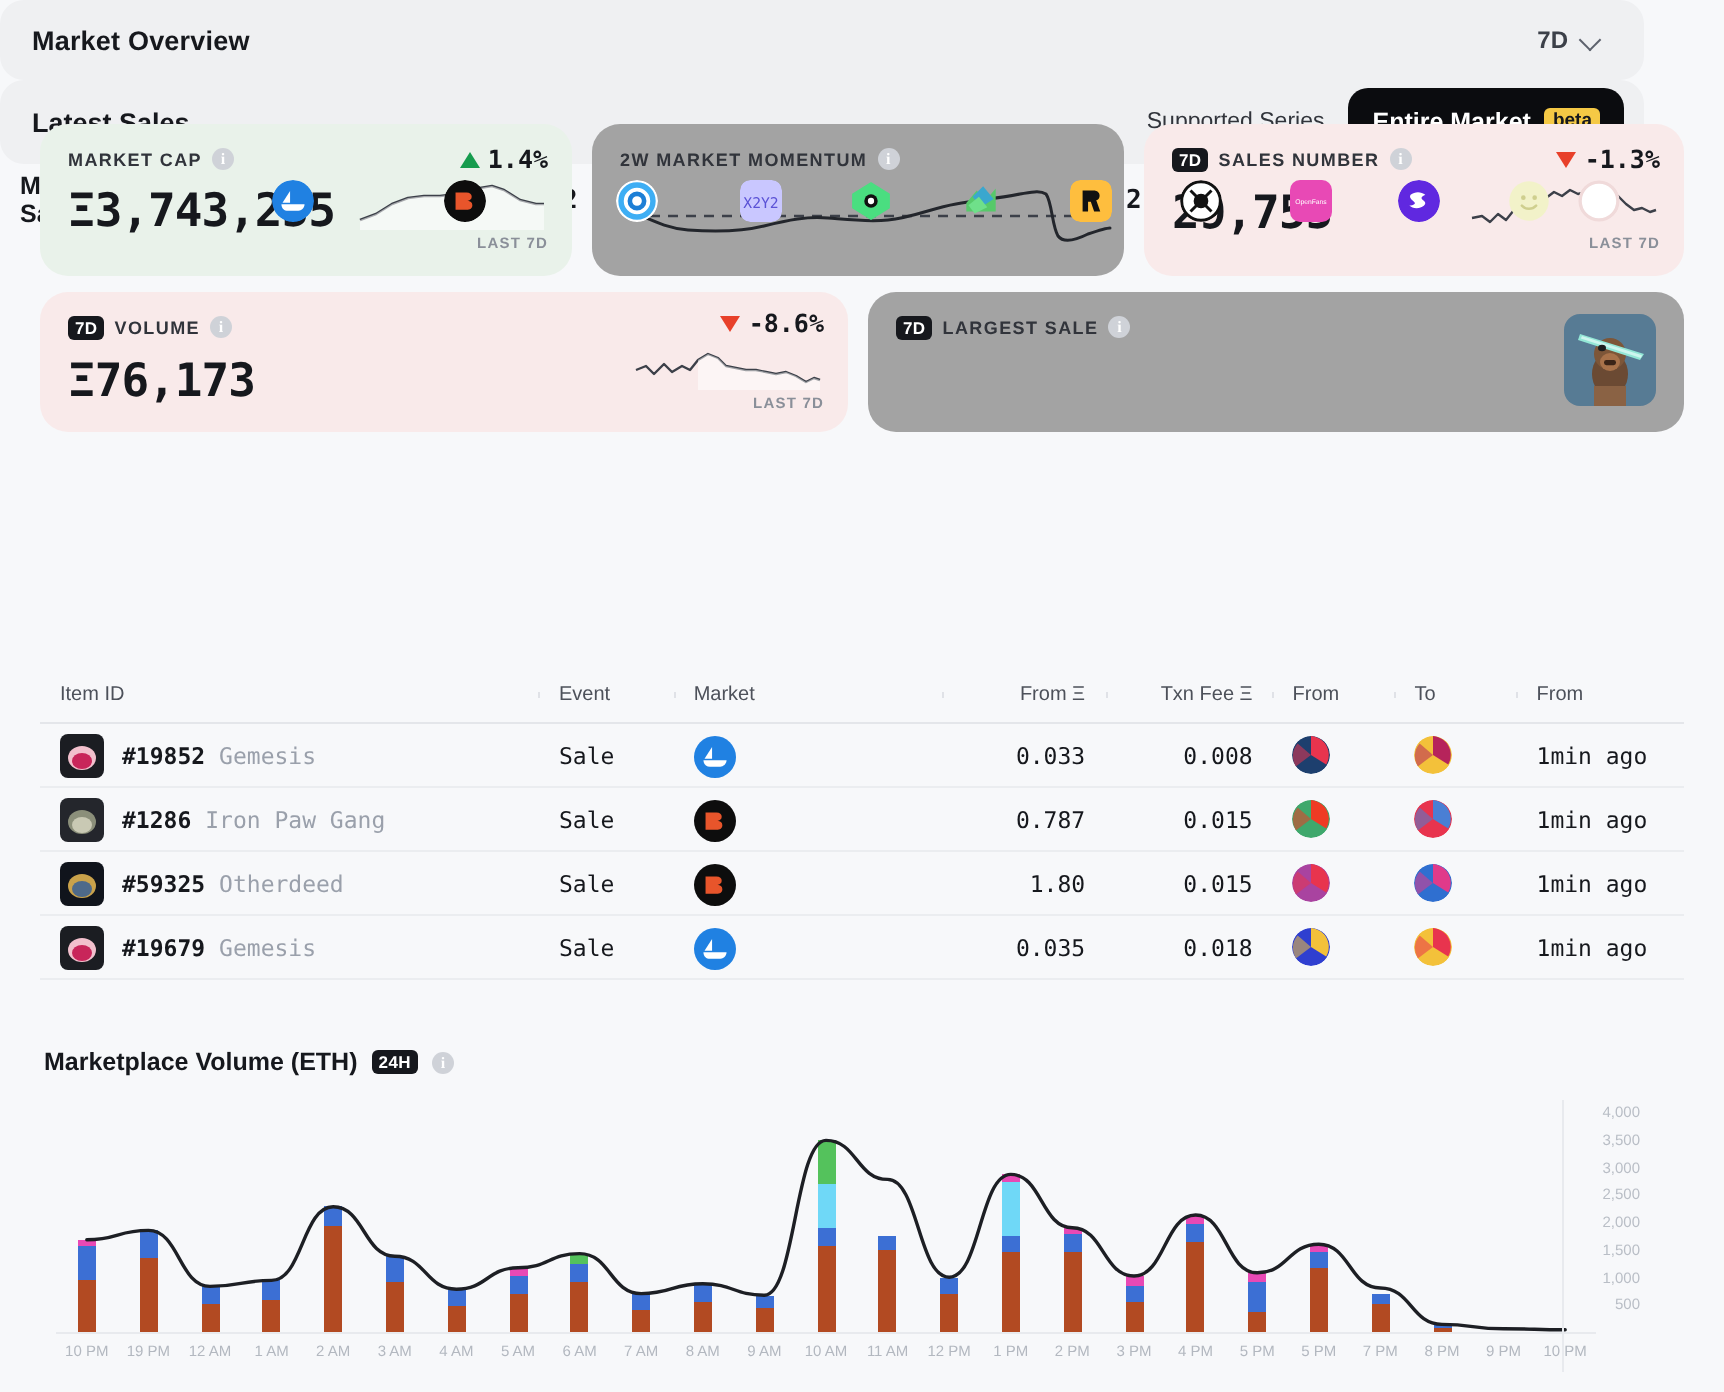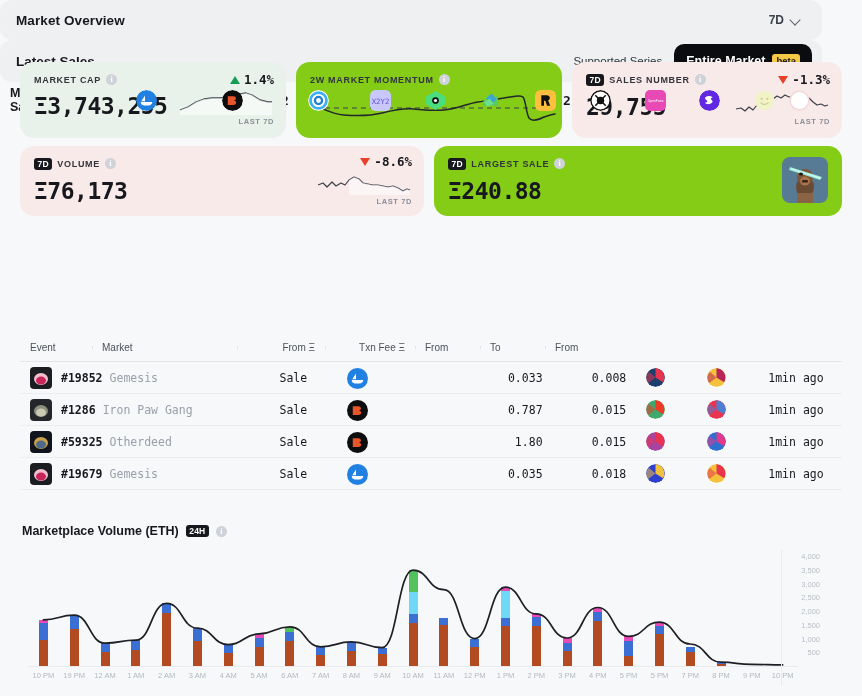--- a/index.html
+++ b/index.html
@@ -57,21 +57,21 @@
   }
   .delta { display: flex; align-items: center; gap: 4px; justify-content: flex-end; }
   .tri-up { width:0;height:0;border-left:5px solid transparent;border-right:5px solid transparent;border-bottom:8px solid #169c4e; }
   .tri-dn { width:0;height:0;border-left:5px solid transparent;border-right:5px solid transparent;border-top:8px solid #e8402a; }
   .delta-txt { font-family:"DejaVu Sans Mono",monospace; font-size:12.5px; font-weight:bold; }
   .delta-up { color:#16181d; }
   .delta-dn { color:#16181d;text-align:center; }
   .last7 { font-size:7.5px; font-weight:bold; letter-spacing:.6px; color:#8a8f99; text-align:right; }
 
   .card-green { background:#e9f2ea; }
-  .card-grey  { background:#84cc16; }
+  .card-grey  { background:#a3a3a3; }
   .card-red   { background:#f9eaea; }
 
   
   .ls-header {
     left: 20px; top: 240px; width: 822px; height: 42px;
     background: #eff0f2; border-radius: 12px;
     display: flex; align-items: center; padding: 0 10px 0 16px;
   }
   .ls-title { font-size: 13.5px; font-weight: bold; color:#16181d; }
   .supported { font-size: 11.5px; color:#31343b; margin-right: 12px; }
@@ -233,21 +233,20 @@
       <div class="last7">LAST 7D</div>
     </div>
   </div>
 
   <div class="card stat card-grey" style="left:434px; top:146px; width:408px; height:70px;">
     <div class="stat-label-row">
       <span class="badge-dark">7D</span>
       <span class="stat-label">LARGEST SALE</span>
       <span class="info-i">i</span>
     </div>
-    <div class="stat-value">Ξ240.88</div>
     <div style="position:absolute; right:14px; top:11px; width:46px; height:46px; border-radius:8px; overflow:hidden;">
       <svg width="46" height="46" viewBox="0 0 46 46">
         <rect width="46" height="46" fill="#577b94"></rect>
         <ellipse cx="23" cy="30" rx="9" ry="11" fill="#6b4a33"></ellipse>
         <ellipse cx="23" cy="20" rx="8" ry="8" fill="#7d5638"></ellipse>
         <ellipse cx="23" cy="24" rx="5" ry="4.5" fill="#a8724a"></ellipse>
         <rect x="20" y="23" width="6" height="2.6" rx="1.2" fill="#3a2417"></rect>
         <path d="M8,10 L40,20 L38,23 L7,13 Z" fill="#93e7d6"></path>
         <path d="M9,11 L39,20.6 L38.4,22 L8.4,12.3 Z" fill="#cdf6ee"></path>
         <ellipse cx="19" cy="17" rx="2" ry="1.6" fill="#1d1d1d"></ellipse>
@@ -357,20 +356,21 @@
         <div class="ms-item" style="margin-right: 14px;">
           <span class="mk-icon"><svg viewBox="0 0 20 20" width="21" height="21">
               <circle cx="10" cy="10" r="9" fill="#fff" stroke="#f0dada" stroke-width="1.6"></circle>
             </svg></span>
         </div>
       </div>
   </div>
 
   <div class="tbl">
     <div class="tbl-head">
+      <div class="th c-item">Item ID</div>
       <div class="th c-event">Event</div>
       <div class="th c-market">Market</div>
       <div class="th c-price">From Ξ</div>
       <div class="th c-fee">Txn Fee Ξ</div>
       <div class="th c-from">From</div>
       <div class="th c-to">To</div>
       <div class="th c-time">From</div>
     </div>
     <div id="tbl-body">
         <div class="tbl-row">

